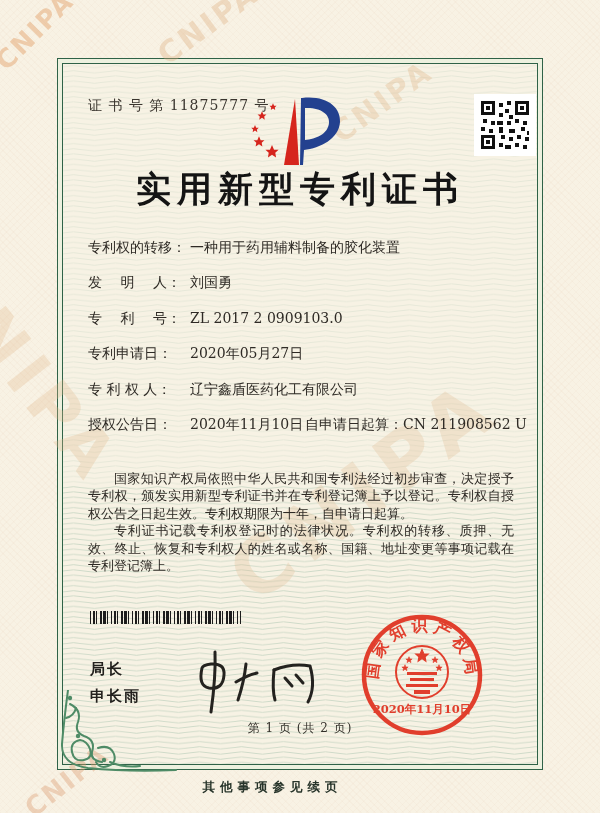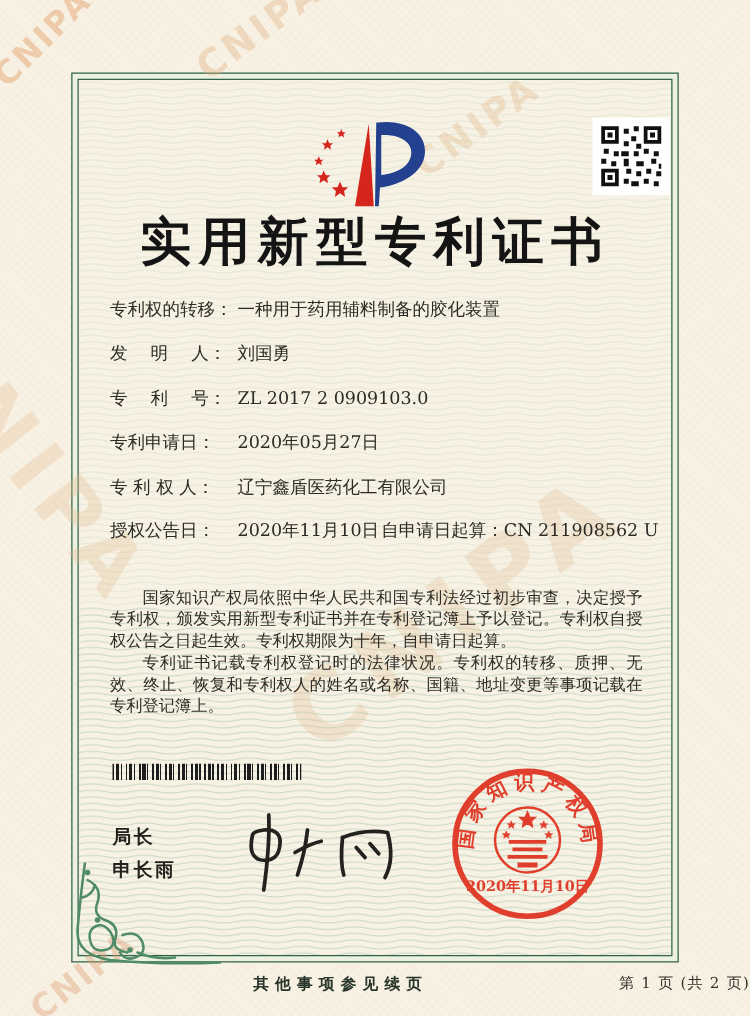--- a/index.html
+++ b/index.html
@@ -39,21 +39,21 @@
     position:absolute; left:88px; top:97px;
     font-size:14px; color:#3a352e; letter-spacing:1px;
   }
   .logo { position:absolute; left:246px; top:93px; }
   .qr-box {
     position:absolute; left:474px; top:94px; width:62px; height:62px;
     background:#fff; display:flex; align-items:center; justify-content:center;
   }
   .title {
     position:absolute; left:0; top:166px; width:600px; text-align:center;
-    font-size:41px; font-weight:bold; color:#141414; letter-spacing:6px;
+    font-size:35px; font-weight:bold; color:#141414; letter-spacing:6px;
   }
   .fields { position:absolute; left:88px; top:239px; width:430px; }
   .field-row { position:relative; height:35.4px; font-size:14px; color:#2e2a25; white-space:nowrap; }
   .field-label { display:inline-block; width:102px; white-space:pre; }
   .field-extra { position:absolute; left:217px; top:0; white-space:nowrap; }
   .paras { position:absolute; left:88px; top:470px; width:426px; }
   .paras p {
     font-size:13px; line-height:17.4px; color:#2e2a25;
     text-align:justify; text-indent:2em;
   }
@@ -62,21 +62,21 @@
     background:repeating-linear-gradient(90deg,
       #1d1d1d 0 1.5px, transparent 1.5px 3px,
       #1d1d1d 3px 5.5px, transparent 5.5px 6.5px,
       #1d1d1d 6.5px 7.5px, transparent 7.5px 10.5px);
   }
   .issuer { position:absolute; left:90px; top:656px; font-family:"DejaVu Sans", sans-serif;font-weight:bold; }
   .issuer div { font-size:15px; color:#23211e; line-height:27px; letter-spacing:2px; }
   .signature { position:absolute; left:178px; top:642px; }
   .seal { position:absolute; left:357px; top:610px; }
   .page-info {
-    position:absolute; left:0; top:778px; width:600px; text-align:right;
+    position:absolute; left:0; top:720px; width:600px; text-align:center;
     font-size:12px; color:#33302a; letter-spacing:1px;
   }
   .flourish { position:absolute; left:58px; top:690px; }
   .footer-note {
     position:absolute; left:0; top:779px; width:545px; text-align:center;
     font-size:12.5px; color:#27342a; letter-spacing:5px; font-weight:bold;
   }
 </style>
 </head>
 <body>
@@ -100,20 +100,21 @@
           <path id="starshape" d="M0,-6 L1.76,-1.85 L5.7,-1.85 L2.85,0.7 L3.53,4.85 L0,2.3 L-3.53,4.85 L-2.85,0.7 L-5.7,-1.85 L-1.76,-1.85 Z"></path>
         </defs>
         <rect x="0" y="0" width="100%" height="60%" fill="url(#wavepat)" opacity="0.35"></rect>
         <rect x="0" y="60%" width="100%" height="40%" fill="url(#wavepat)" opacity="0.8"></rect>
       </svg>
     </div>
   </div>
 
   <div class="content">
 
+    <div class="cert-no">证 书 号 第 11875777 号</div>
 
     <svg class="logo" width="110" height="76" viewBox="0 0 110 76">
       <g fill="#d6251d">
         <use href="#starshape" transform="translate(27,14) scale(0.62)"></use>
         <use href="#starshape" transform="translate(16,23) scale(0.78)"></use>
         <use href="#starshape" transform="translate(9,36)  scale(0.66)"></use>
         <use href="#starshape" transform="translate(13,49) scale(0.95)"></use>
         <use href="#starshape" transform="translate(26,59) scale(1.15)"></use>
       </g>
       <polygon points="38,72 49,6 53,72" fill="#d6251d"></polygon>

